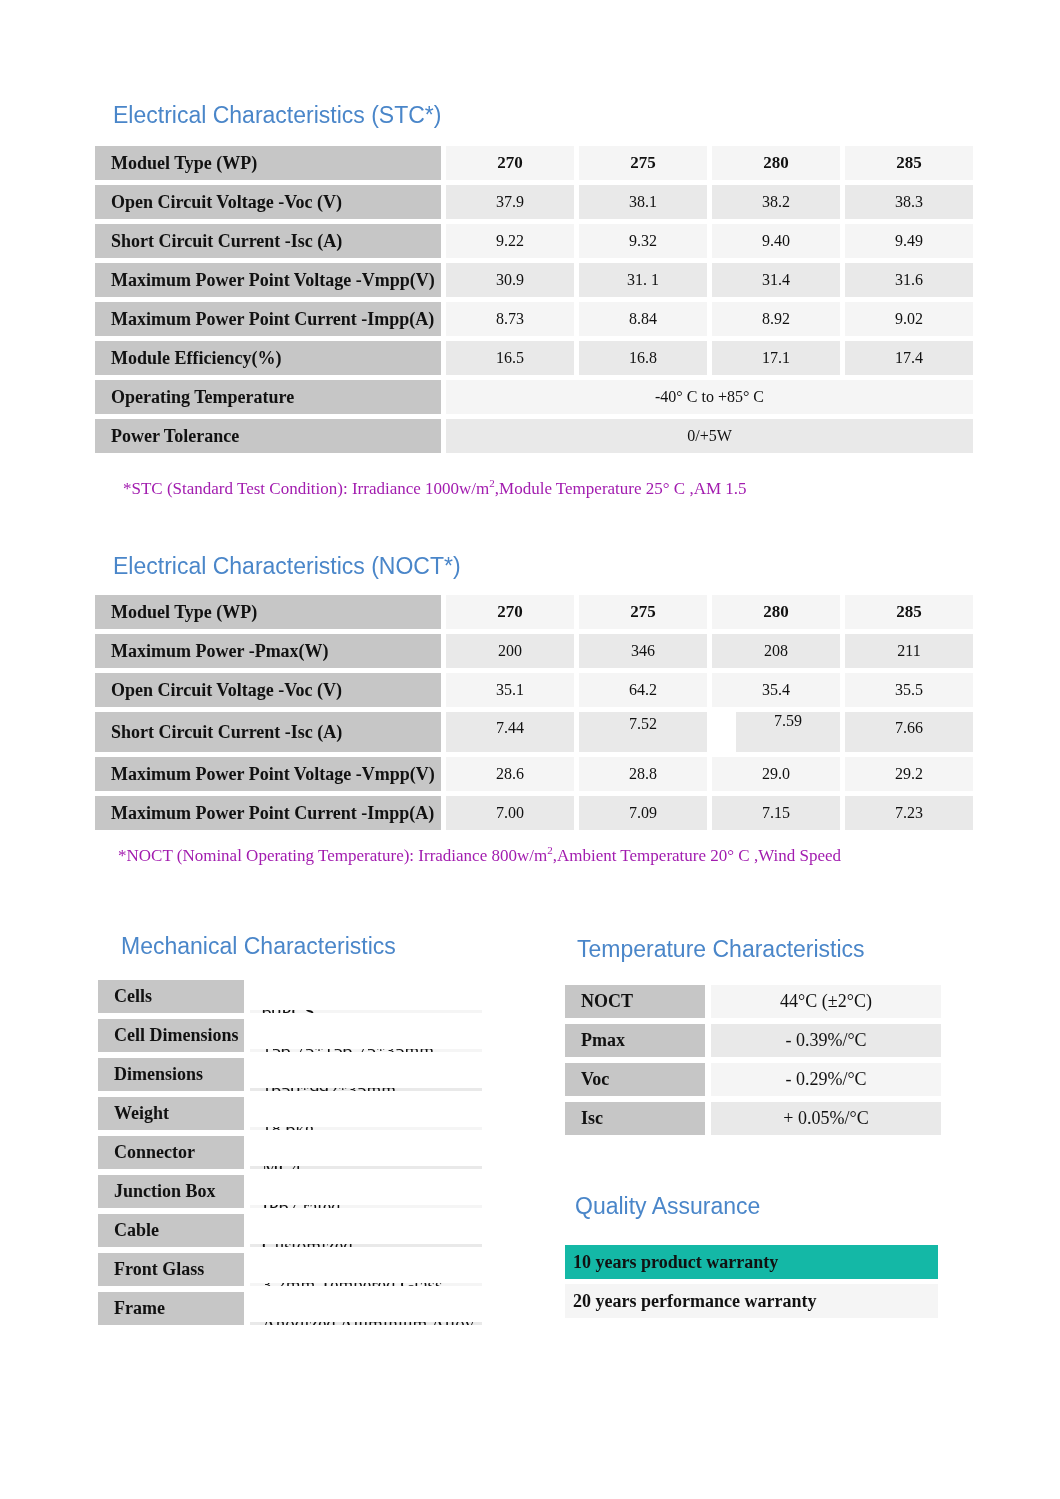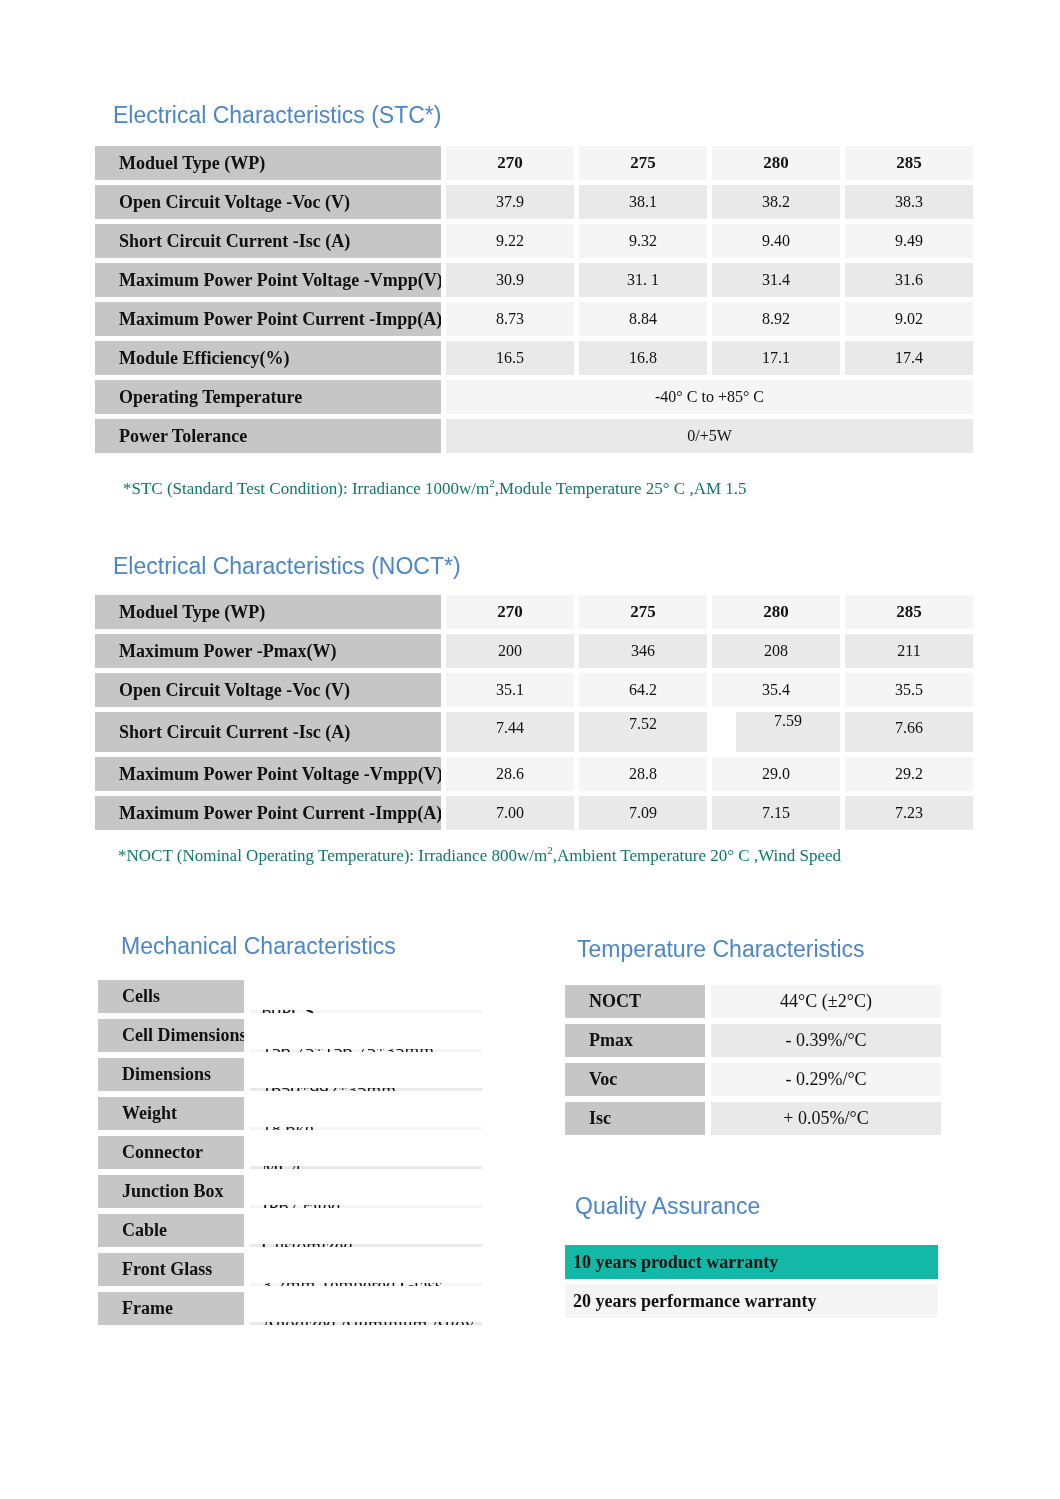--- a/index.html
+++ b/index.html
@@ -6,28 +6,28 @@
   body{
     width:1060px;height:1499px;position:relative;background:#ffffff;
     font-family:"Liberation Serif", serif;color:#111;
   }
   .heading{
     position:absolute;
     font-family:"Liberation Sans", sans-serif;
     font-weight:normal;font-size:23px;color:#4a86c9;white-space:nowrap;
   }
   .note{
-    position:absolute;font-size:17px;color:#0f766e;white-space:nowrap;
+    position:absolute;font-size:17px;color:#a21caf;white-space:nowrap;
   }
   .note sup{font-size:11px;}
   .tbl{position:absolute;display:grid;}
   .cell{display:flex;align-items:center;overflow:hidden;}
   .lbl{
     background:#c6c6c6;font-weight:bold;font-size:18px;
-    padding-left:24px;white-space:nowrap;
+    padding-left:16px;white-space:nowrap;
   }
   .val{justify-content:center;font-size:16px;}
   .hval{justify-content:center;font-size:17px;font-weight:bold;}
   .light{background:#f5f5f5;}
   .dark{background:#e9e9e9;}
   .span4{grid-column:2 / 6;}
   
   .stc{left:95px;top:146px;grid-template-columns:346px 128px 128px 128px 128px;grid-auto-rows:34px;gap:5px;}
   .noct{left:95px;top:595px;grid-template-columns:346px 128px 128px 128px 128px;grid-template-rows:34px 34px 34px 40px 34px 34px;gap:5px;}
   

